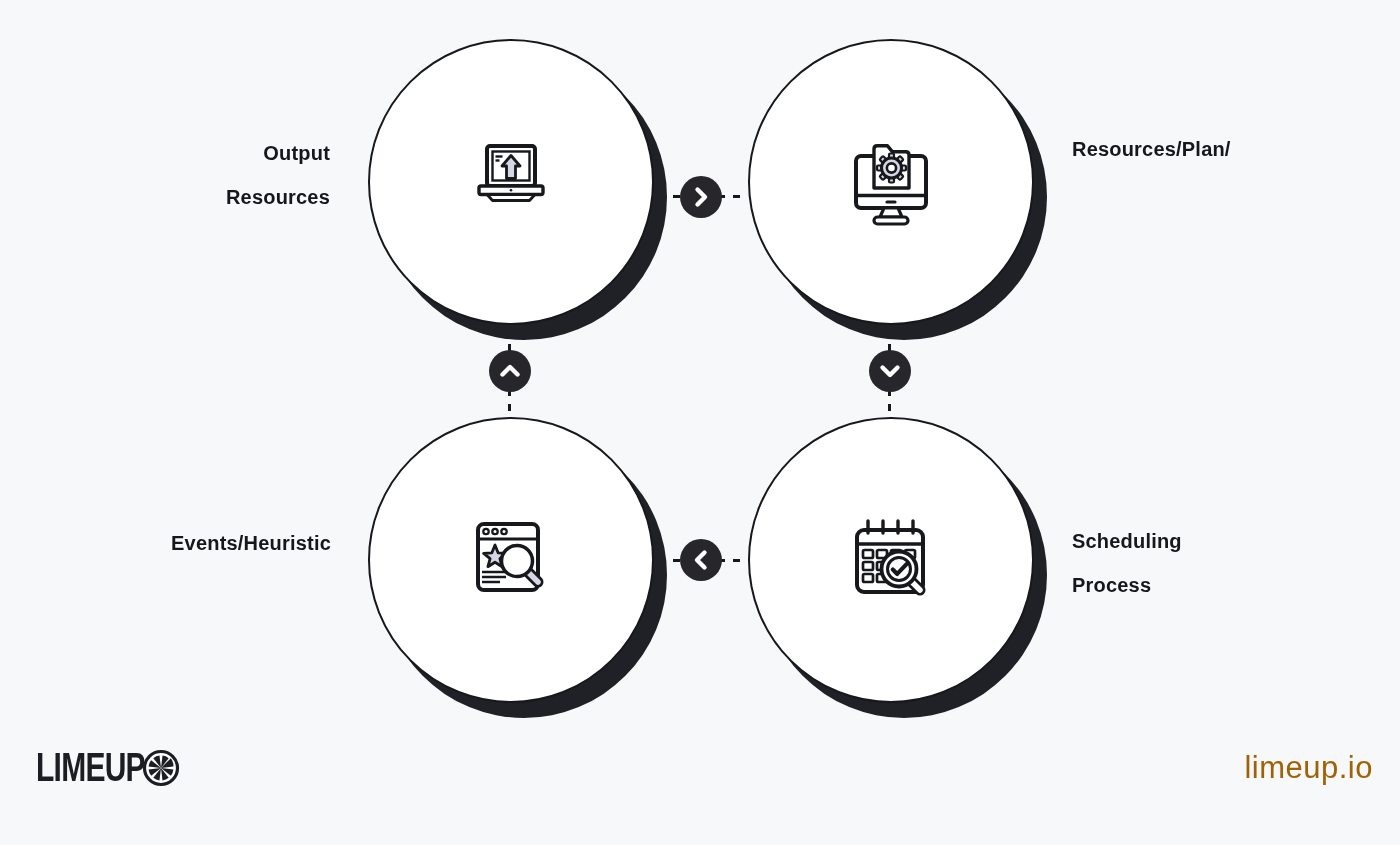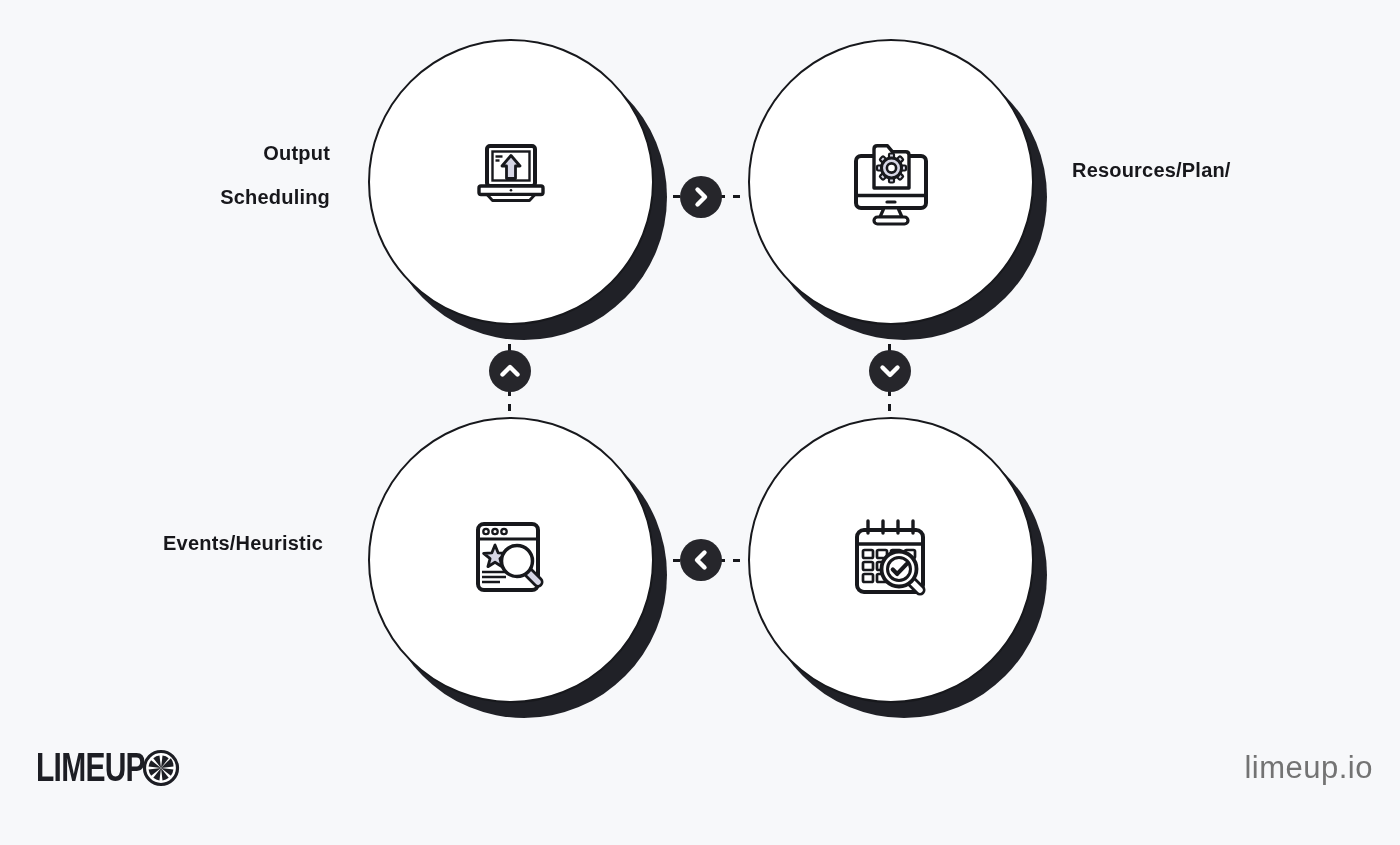--- a/index.html
+++ b/index.html
@@ -50,21 +50,21 @@
   
   .logo-word{
     position:absolute;left:36px;top:744px;
     font-size:40px;line-height:46px;font-weight:700;letter-spacing:-1px;
     color:#1d1e24;transform:scaleX(0.75);transform-origin:left center;
     z-index:3;
   }
   .logo-lime{position:absolute;left:141px;top:748px;z-index:3;}
   .site-url{
     position:absolute;right:27px;top:750px;
-    font-size:31px;font-weight:400;color:#737373;letter-spacing:0.5px;z-index:3;
+    font-size:31px;font-weight:400;color:#a16207;letter-spacing:0.5px;z-index:3;
   }
 </style>
 </head>
 <body>
 
 <div class="stage">
 
   <div class="dash-h" style="left:658px;top:195px;width:86px;"></div>
   <div class="dash-h" style="left:658px;top:559px;width:86px;"></div>
   <div class="dash-v" style="left:508px;top:329px;height:88px;"></div>
@@ -98,21 +98,21 @@
       <line x1="34.5" y1="24.5" x2="41.5" y2="24.5" stroke="#17181c" stroke-width="2.4"></line>
       <line x1="34.5" y1="28.5" x2="38.5" y2="28.5" stroke="#17181c" stroke-width="2.4"></line>
       <polygon points="50,23.5 59,34 54.5,34 54.5,46.5 45.5,46.5 45.5,34 41,34" fill="#d6d6e5" stroke="#17181c" stroke-width="2.8" stroke-linejoin="round"></polygon>
       <rect x="18" y="54" width="64" height="8.5" rx="2" fill="#ffffff" stroke="#17181c" stroke-width="3.4"></rect>
       <circle cx="50" cy="58.2" r="1.3" fill="#17181c"></circle>
       <path d="M26,62.5 L74,62.5 L68.5,68.5 L31.5,68.5 Z" fill="#ffffff" stroke="#17181c" stroke-width="2.8" stroke-linejoin="round"></path>
     </svg>
   </div>
   <div class="node-label label-right-align" style="left:60px;top:131px;width:270px;">
     <div>Output</div>
-    <div>Scheduling</div>
+    <div>Resources</div>
   </div>
 
   <div class="node" style="left:748px;top:39px;">
     <svg width="100" height="100" viewBox="0 0 100 100">
       <rect x="15" y="24" width="70" height="52" rx="5" fill="#ffffff" stroke="#17181c" stroke-width="4"></rect>
       <path d="M33,56 V17 q0,-3.2 3.2,-3.2 h10.3 l5,6 h13.3 q3.2,0 3.2,3.2 V56 Z" fill="#ffffff" stroke="#17181c" stroke-width="3.4" stroke-linejoin="round"></path>
       <g>
         <rect x="48" y="21.5" width="5" height="6.5" rx="1.2" fill="#d6d6e5" stroke="#17181c" stroke-width="2.2" transform="rotate(0 50.5 36)"></rect>
         <rect x="48" y="21.5" width="5" height="6.5" rx="1.2" fill="#d6d6e5" stroke="#17181c" stroke-width="2.2" transform="rotate(45 50.5 36)"></rect>
         <rect x="48" y="21.5" width="5" height="6.5" rx="1.2" fill="#d6d6e5" stroke="#17181c" stroke-width="2.2" transform="rotate(90 50.5 36)"></rect>
@@ -123,41 +123,41 @@
         <rect x="48" y="21.5" width="5" height="6.5" rx="1.2" fill="#d6d6e5" stroke="#17181c" stroke-width="2.2" transform="rotate(315 50.5 36)"></rect>
         <circle cx="50.5" cy="36" r="10" fill="#d6d6e5" stroke="#17181c" stroke-width="3"></circle>
         <circle cx="50.5" cy="36" r="4.6" fill="#ffffff" stroke="#17181c" stroke-width="2.6"></circle>
       </g>
       <line x1="16" y1="63.5" x2="84" y2="63.5" stroke="#17181c" stroke-width="3.4"></line>
       <line x1="46" y1="70" x2="54" y2="70" stroke="#17181c" stroke-width="3.2" stroke-linecap="round"></line>
       <path d="M43,76 L57,76 L61,85 L39,85 Z" fill="#ffffff" stroke="#17181c" stroke-width="3.2" stroke-linejoin="round"></path>
       <rect x="33" y="85" width="34" height="7" rx="3.5" fill="#ffffff" stroke="#17181c" stroke-width="3.2"></rect>
     </svg>
   </div>
-  <div class="node-label label-left-align" style="left:1072px;top:148px;width:310px;">
+  <div class="node-label label-left-align" style="left:1072px;top:127px;width:310px;">
     <div>Resources/Plan/</div>
   </div>
 
   <div class="node" style="left:368px;top:417px;">
     <svg width="100" height="100" viewBox="0 0 100 100">
       <rect x="17" y="14" width="60" height="66" rx="6" fill="#ffffff" stroke="#17181c" stroke-width="4"></rect>
       <line x1="17" y1="29" x2="77" y2="29" stroke="#17181c" stroke-width="3"></line>
       <circle cx="25" cy="21.5" r="2.7" fill="#ffffff" stroke="#17181c" stroke-width="2.3"></circle>
       <circle cx="34" cy="21.5" r="2.7" fill="#ffffff" stroke="#17181c" stroke-width="2.3"></circle>
       <circle cx="43" cy="21.5" r="2.7" fill="#ffffff" stroke="#17181c" stroke-width="2.3"></circle>
       <polygon points="34,35 30.9,42.8 22.6,43.3 29.1,48.6 26.9,56.7 34,52.2 41.1,56.7 38.9,48.6 45.4,43.3 37.1,42.8" fill="#d6d6e5" stroke="#17181c" stroke-width="2.8" stroke-linejoin="round"></polygon>
       <line x1="21" y1="62" x2="45" y2="62" stroke="#17181c" stroke-width="2.5"></line>
       <line x1="21" y1="67" x2="45" y2="67" stroke="#17181c" stroke-width="2.5"></line>
       <line x1="21" y1="72" x2="39" y2="72" stroke="#17181c" stroke-width="2.5"></line>
       <line x1="67.5" y1="62.5" x2="77" y2="72" stroke="#17181c" stroke-width="11" stroke-linecap="round"></line>
       <line x1="67.5" y1="62.5" x2="77" y2="72" stroke="#d6d6e5" stroke-width="5.5" stroke-linecap="round"></line>
       <circle cx="56" cy="51" r="15.5" fill="#ffffff" stroke="#17181c" stroke-width="3.5"></circle>
     </svg>
   </div>
-  <div class="node-label label-right-align" style="left:32px;top:521px;width:291px;text-align:right;">
+  <div class="node-label label-right-align" style="left:40px;top:521px;width:291px;text-align:right;">
     <div>Events/Heuristic</div>
   </div>
 
   <div class="node" style="left:748px;top:417px;">
     <svg width="100" height="100" viewBox="0 0 100 100">
       <rect x="16" y="20" width="66" height="62" rx="7" fill="#ffffff" stroke="#17181c" stroke-width="4"></rect>
       <line x1="27" y1="11" x2="27" y2="23" stroke="#17181c" stroke-width="3.4" stroke-linecap="round"></line>
       <line x1="42" y1="11" x2="42" y2="23" stroke="#17181c" stroke-width="3.4" stroke-linecap="round"></line>
       <line x1="57" y1="11" x2="57" y2="23" stroke="#17181c" stroke-width="3.4" stroke-linecap="round"></line>
       <line x1="72" y1="11" x2="72" y2="23" stroke="#17181c" stroke-width="3.4" stroke-linecap="round"></line>
@@ -174,20 +174,24 @@
         <rect x="22" y="64" width="10" height="8" rx="1.5" fill="#ffffff" stroke="#17181c" stroke-width="2.7"></rect>
         <rect x="36" y="64" width="10" height="8" rx="1.5" fill="#ffffff" stroke="#17181c" stroke-width="2.7"></rect>
       </g>
       <line x1="70.5" y1="71.5" x2="79" y2="80" stroke="#17181c" stroke-width="11" stroke-linecap="round"></line>
       <line x1="70.5" y1="71.5" x2="79" y2="80" stroke="#ffffff" stroke-width="5.5" stroke-linecap="round"></line>
       <circle cx="58" cy="59" r="17.5" fill="#ffffff" stroke="#17181c" stroke-width="3.8"></circle>
       <circle cx="58" cy="59" r="11.5" fill="#ffffff" stroke="#17181c" stroke-width="3"></circle>
       <path d="M51.8,59.5 l4.4,4.4 l9.6,-10" fill="none" stroke="#17181c" stroke-width="4.2" stroke-linecap="round" stroke-linejoin="round"></path>
     </svg>
   </div>
+  <div class="node-label label-left-align" style="left:1072px;top:519px;width:310px;">
+    <div>Scheduling</div>
+    <div>Process</div>
+  </div>
 
   <div class="logo-word">LIMEUP</div>
   <div class="logo-lime">
     <svg width="40" height="40" viewBox="0 0 40 40">
       <circle cx="20" cy="20" r="16.5" fill="#ffffff" stroke="#1d1e24" stroke-width="3.2"></circle>
       <path d="M20,20 L32.41,21.52 A12.5,12.5 0 0 1 29.85,27.70 Z" fill="#1d1e24"></path>
       <path d="M20,20 L27.70,29.85 A12.5,12.5 0 0 1 21.52,32.41 Z" fill="#1d1e24"></path>
       <path d="M20,20 L18.48,32.41 A12.5,12.5 0 0 1 12.30,29.85 Z" fill="#1d1e24"></path>
       <path d="M20,20 L10.15,27.70 A12.5,12.5 0 0 1 7.59,21.52 Z" fill="#1d1e24"></path>
       <path d="M20,20 L7.59,18.48 A12.5,12.5 0 0 1 10.15,12.30 Z" fill="#1d1e24"></path>

